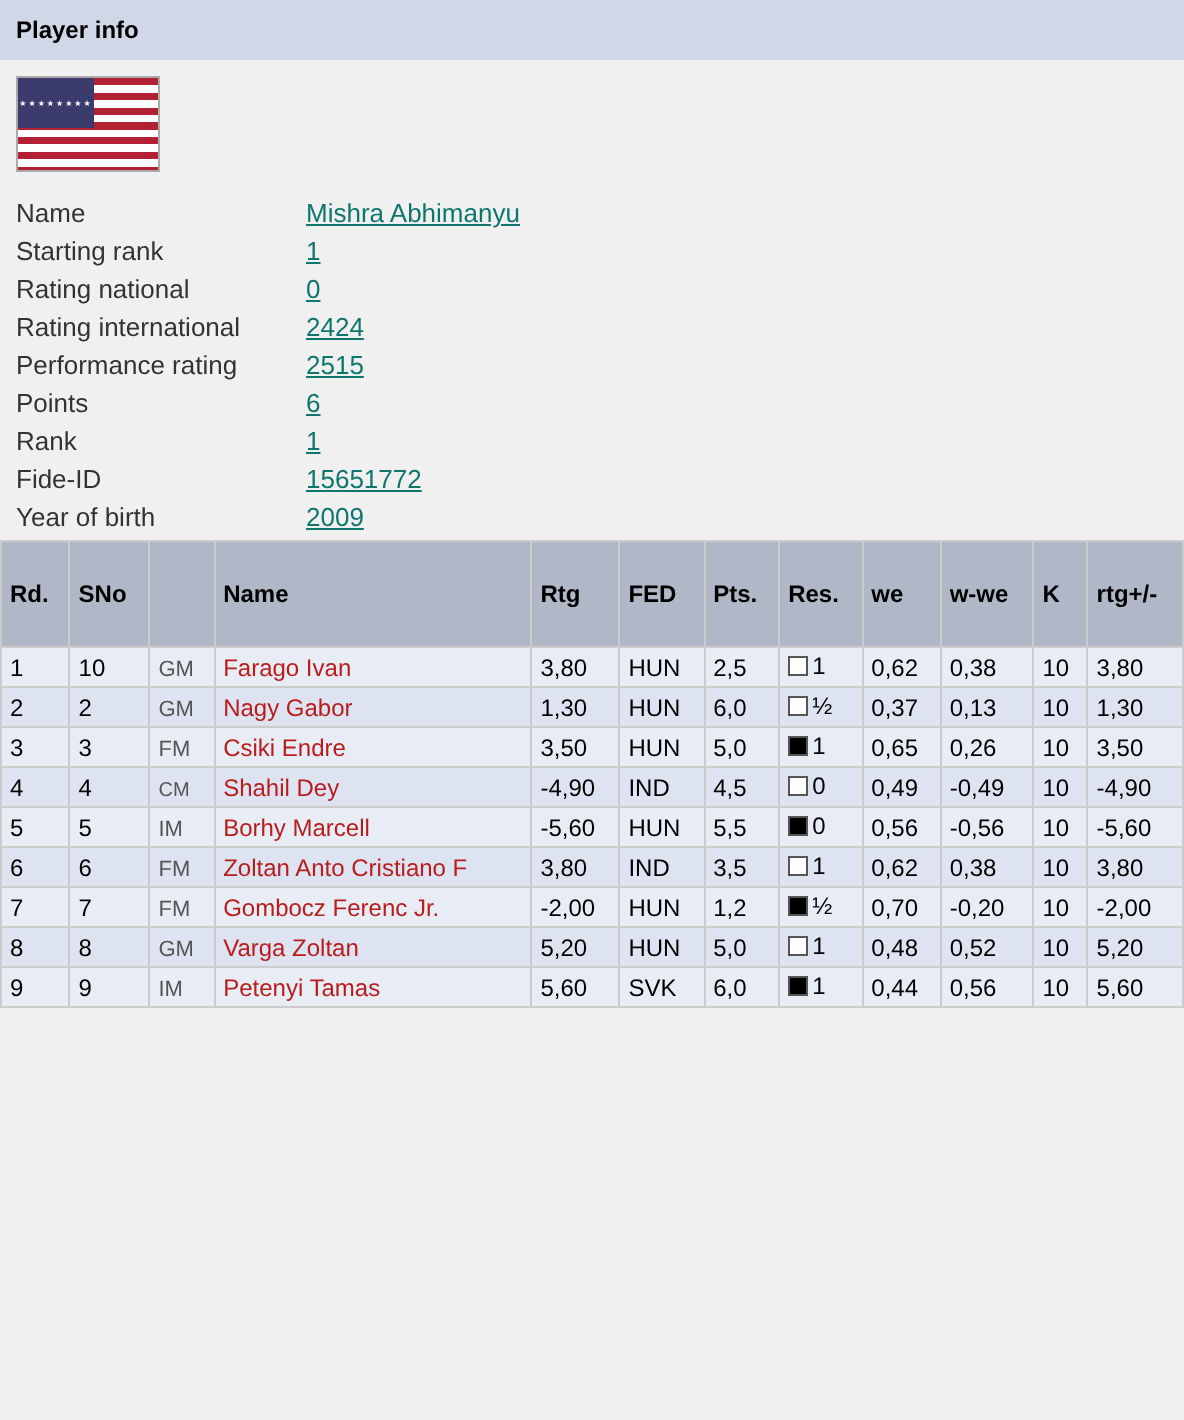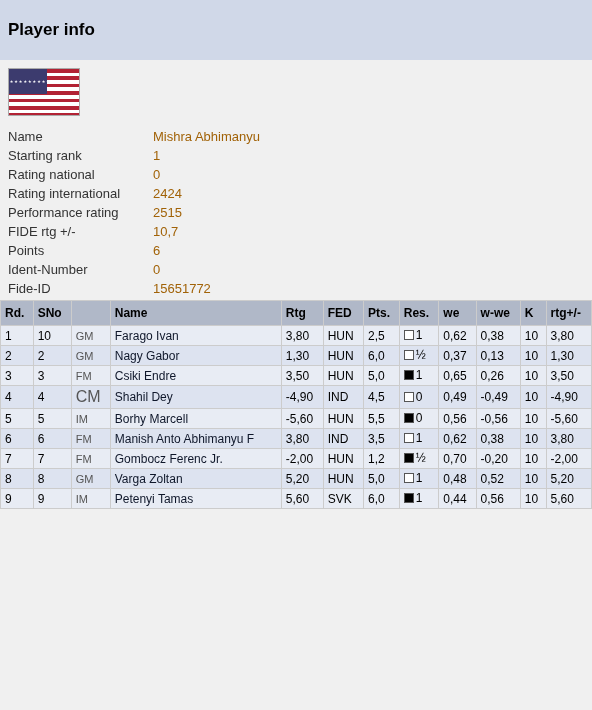--- a/index.html
+++ b/index.html
@@ -9,22 +9,22 @@
       background: #f0f0f0;
       width: 592px;
       min-height: 710px;
     }
     .container {
       background: #f0f0f0;
       padding: 0;
     }
     .player-info-header {
       background: #d0d8e8;
-      padding: 20px 8px;
-      font-size: 17px;
+      padding: 8px 8px;
+      font-size: 12px;
       font-weight: bold;
       color: #000;
     }
     .flag-area {
       padding: 8px;
       background: #f0f0f0;
     }
     .info-table {
       width: 100%;
       border-collapse: collapse;
@@ -33,52 +33,53 @@
     .info-table td {
       padding: 2px 8px;
       vertical-align: top;
     }
     .info-table td:first-child {
       color: #333;
       width: 145px;
       white-space: nowrap;
     }
     .info-table td:last-child {
-      color: #a16207;
+      color: #0f766e;
       font-weight: normal;
+      text-decoration: underline;
     }
     .results-table {
       width: 100%;
       border-collapse: collapse;
       margin-top: 2px;
     }
     .results-table thead tr {
       background: #b0b8c8;
     }
     .results-table thead th {
-      padding: 5px 4px;
+      padding: 19px 4px;
       text-align: left;
       font-weight: bold;
       font-size: 12px;
       border: 1px solid #ccc;
     }
     .results-table tbody tr {
       background: #e8ecf4;
     }
     .results-table tbody tr:nth-child(even) {
       background: #dde3f0;
     }
     .results-table tbody td {
       padding: 2px 4px;
       border: 1px solid #ccc;
       font-size: 12px;
       white-space: nowrap;
     }
     .name-link {
-      color: #0f172a;
+      color: #b91c1c;
       text-decoration: none;
     }
     
     .us-flag {
       width: 72px;
       height: 48px;
       border: 1px solid #aaa;
       overflow: hidden;
       position: relative;
       display: inline-block;
@@ -150,34 +151,34 @@
       </tr>
       <tr>
         <td>Rating international</td>
         <td>2424</td>
       </tr>
       <tr>
         <td>Performance rating</td>
         <td>2515</td>
       </tr>
       <tr>
-        <td>FIDE rtg +/-</td>
-        <td>10,7</td>
-      </tr>
-      <tr>
         <td>Points</td>
         <td>6</td>
       </tr>
       <tr>
-        <td>Ident-Number</td>
-        <td>0</td>
+        <td>Rank</td>
+        <td>1</td>
       </tr>
       <tr>
         <td>Fide-ID</td>
         <td>15651772</td>
+      </tr>
+      <tr>
+        <td>Year of birth</td>
+        <td>2009</td>
       </tr>
     </tbody>
   </table>
 
   <table class="results-table">
     <thead>
       <tr>
         <th>Rd.</th>
         <th>SNo</th>
         <th></th>
@@ -231,21 +232,21 @@
           <td>5,0</td>
           <td><span style="display:inline-flex;align-items:center;gap:2px;"><span style="display:inline-block;width:10px;height:10px;border:1px solid #555;background:#000;vertical-align:middle;"></span> 1</span></td>
           <td>0,65</td>
           <td>0,26</td>
           <td>10</td>
           <td>3,50</td>
         </tr>
         <tr>
           <td>4</td>
           <td>4</td>
-          <td><span style="color:#555;font-size:16px;">CM</span></td>
+          <td><span style="color:#555;font-size:10px;">CM</span></td>
           <td><a href="#" class="name-link">Shahil Dey</a></td>
           <td>-4,90</td>
           <td>IND</td>
           <td>4,5</td>
           <td><span style="display:inline-flex;align-items:center;gap:2px;"><span style="display:inline-block;width:10px;height:10px;border:1px solid #555;background:#fff;vertical-align:middle;"></span> 0</span></td>
           <td>0,49</td>
           <td>-0,49</td>
           <td>10</td>
           <td>-4,90</td>
         </tr>
@@ -260,21 +261,21 @@
           <td><span style="display:inline-flex;align-items:center;gap:2px;"><span style="display:inline-block;width:10px;height:10px;border:1px solid #555;background:#000;vertical-align:middle;"></span> 0</span></td>
           <td>0,56</td>
           <td>-0,56</td>
           <td>10</td>
           <td>-5,60</td>
         </tr>
         <tr>
           <td>6</td>
           <td>6</td>
           <td><span style="color:#555;font-size:11px;">FM</span></td>
-          <td><a href="#" class="name-link">Manish Anto Abhimanyu F</a></td>
+          <td><a href="#" class="name-link">Zoltan Anto Cristiano F</a></td>
           <td>3,80</td>
           <td>IND</td>
           <td>3,5</td>
           <td><span style="display:inline-flex;align-items:center;gap:2px;"><span style="display:inline-block;width:10px;height:10px;border:1px solid #555;background:#fff;vertical-align:middle;"></span> 1</span></td>
           <td>0,62</td>
           <td>0,38</td>
           <td>10</td>
           <td>3,80</td>
         </tr>
         <tr>

